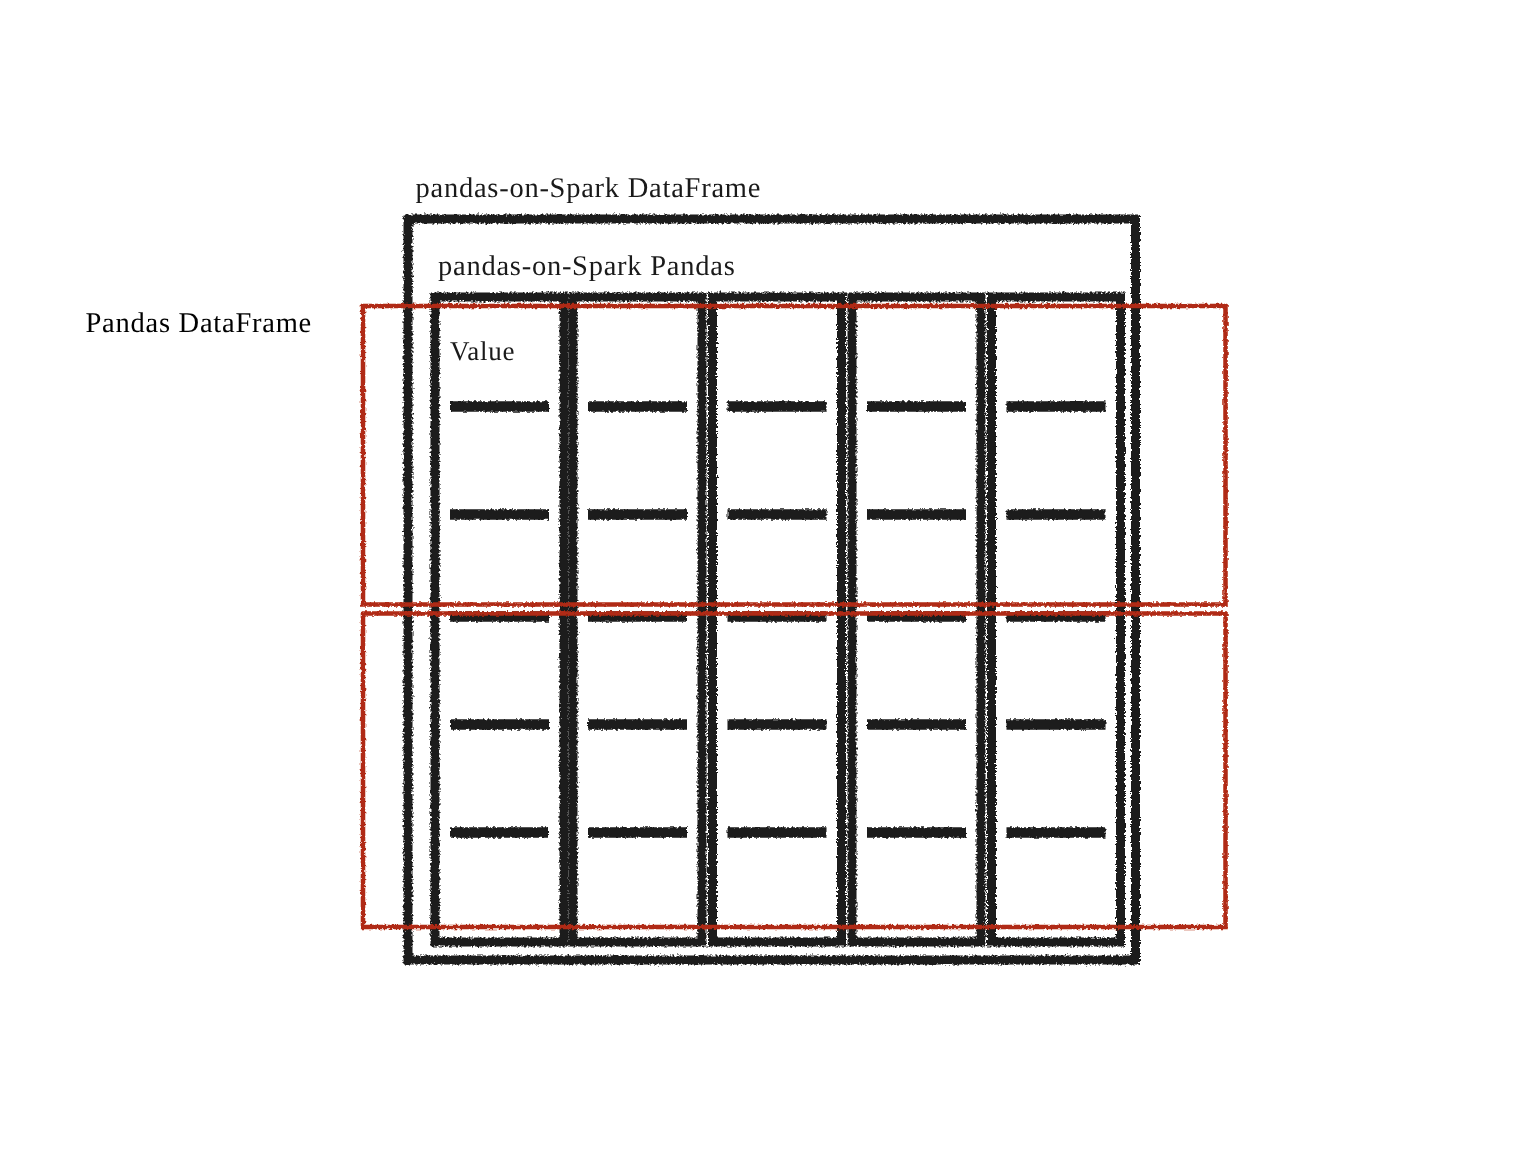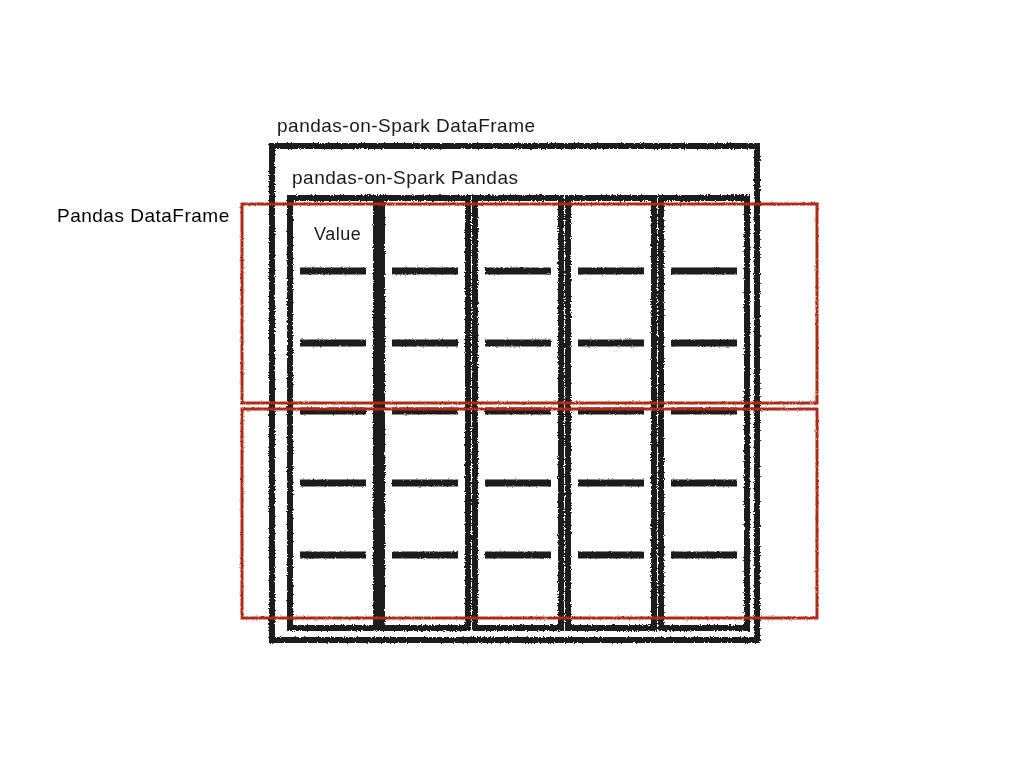--- a/index.html
+++ b/index.html
@@ -19,21 +19,21 @@
     position: absolute;
     left: 0;
     top: 0;
     width: 1024px;
     height: 768px;
   }
 
   .label {
     position: absolute;
     white-space: nowrap;
-    font-family: Liberation Sans, sans-serif;
+    font-family: Liberation Serif, serif;
     letter-spacing: 0.5px;
   }
 
   .label-dark {
     color: #1a1a1a;
     font-size: 19px;
   }
 
   .label-red {
     color: #000000;
@@ -44,21 +44,21 @@
     left: 277px;
     top: 115px;
   }
 
   #label-psseries {
     left: 292px;
     top: 167px;
   }
 
   #label-value {
-    left: 314px;
+    left: 300px;
     top: 224px;
     font-size: 18px;
   }
 
   #label-pandas-df {
     left: 57px;
     top: 205px;
   }
 </style>
 </head>

